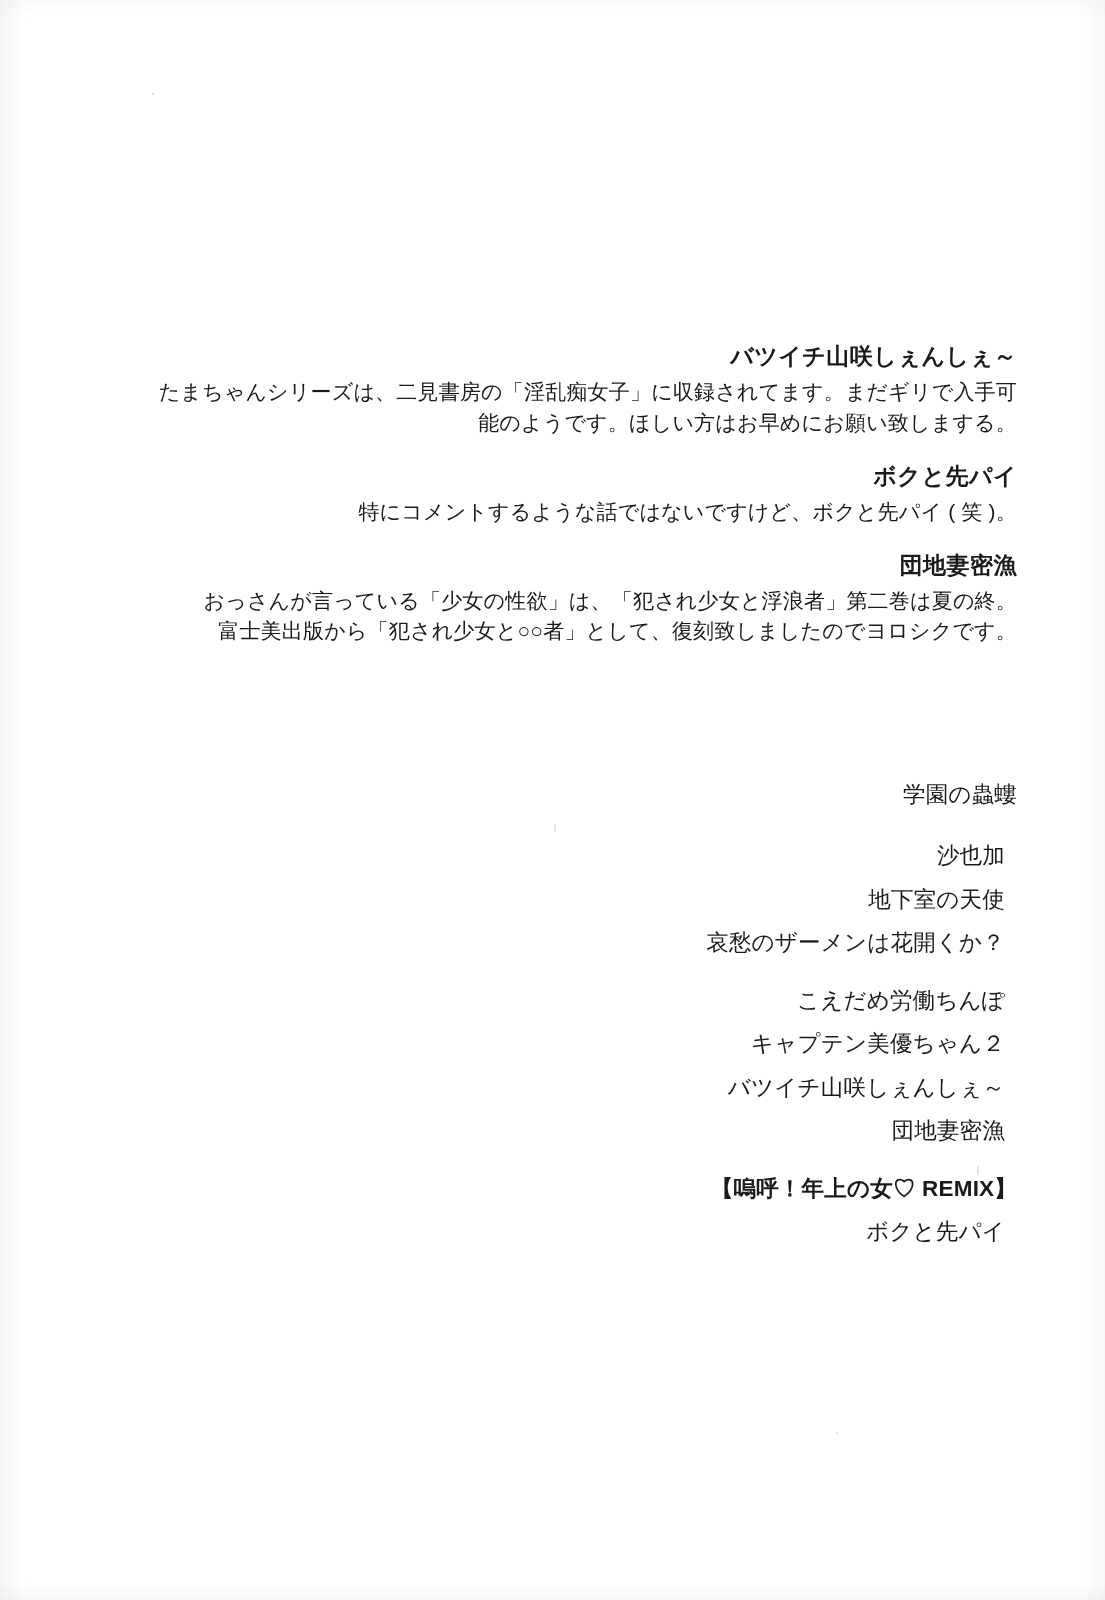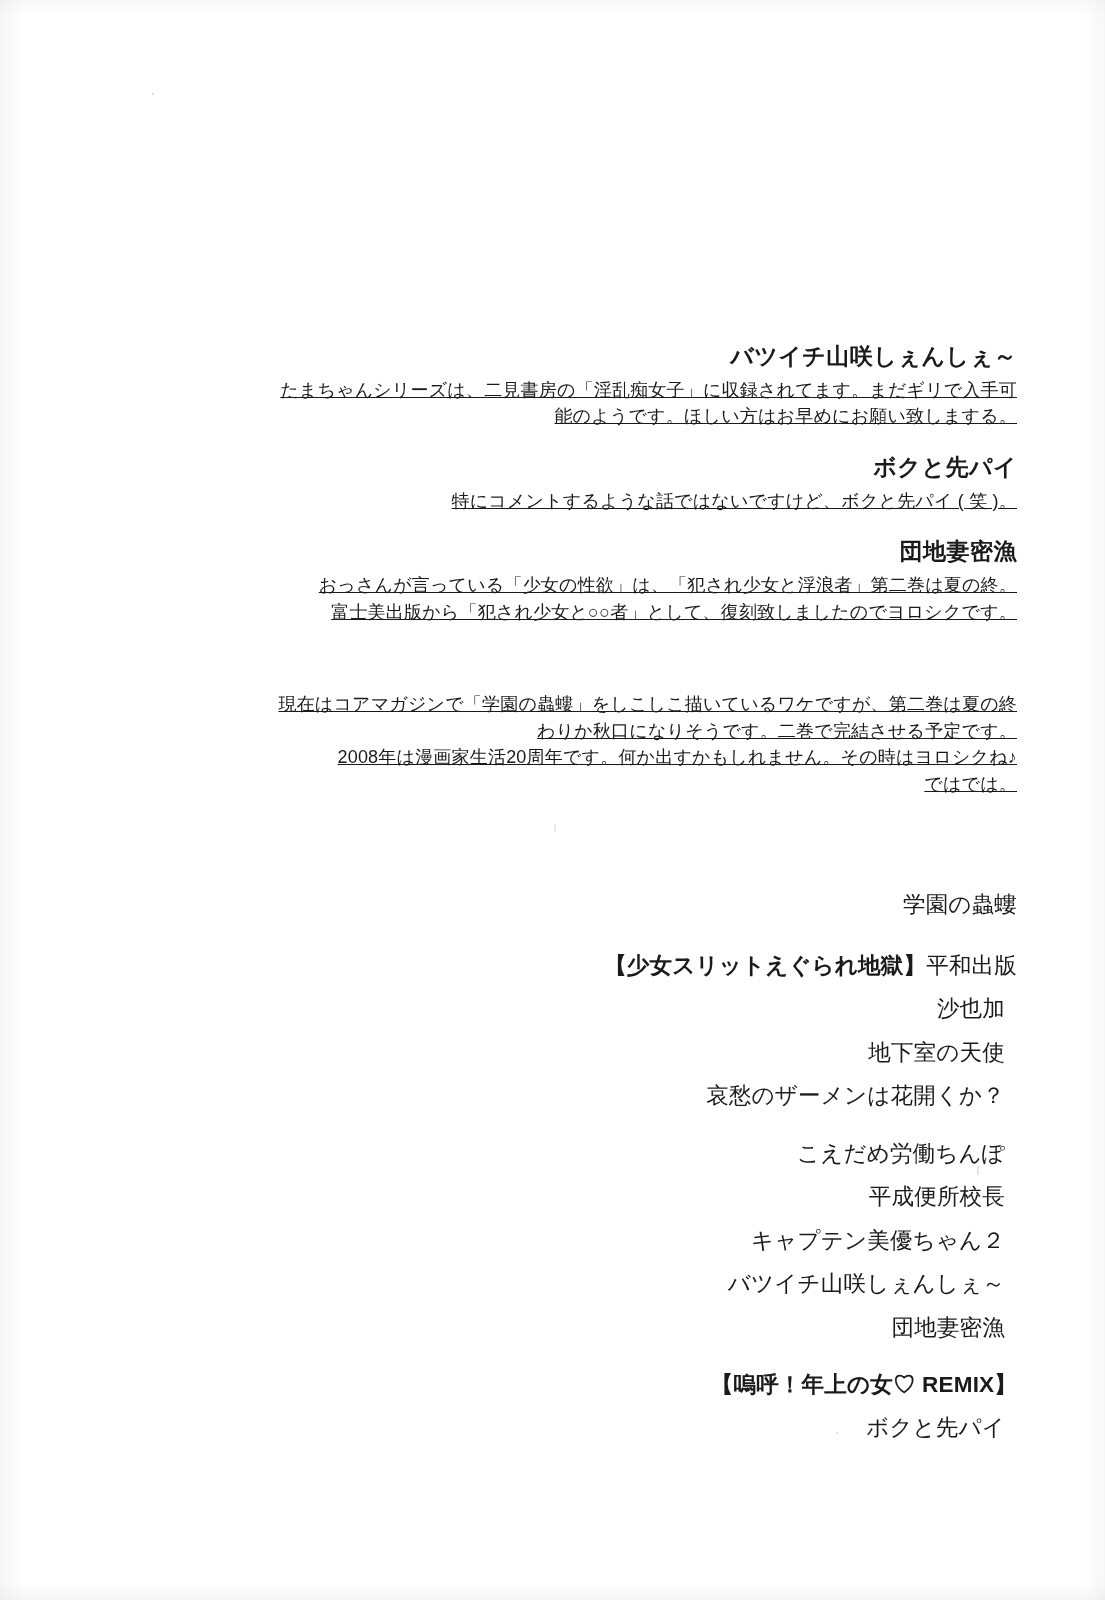--- a/index.html
+++ b/index.html
@@ -37,25 +37,24 @@
     width: 960px;
   }
   .sec-head {
     font-weight: bold;
     font-size: 23px;
     line-height: 1.0;
     letter-spacing: 0.5px;
     margin: 0 0 9px 0;
   }
   .para {
-    font-size: 18px;
+    font-size: 21px;
     line-height: 1.47;
     margin: 0;
     letter-spacing: 0.2px;
-    text-decoration: underline;
   }
   .block {
     margin-bottom: 26px;
   }
   .block.tight {
     margin-bottom: 24px;
   }
   .gap-large {
     height: 42px;
   }
@@ -121,42 +120,34 @@
     </div>
 
     <div class="block tight">
       <p class="sec-head">団地妻密漁</p>
       <p class="para">おっさんが言っている「少女の性欲」は、「犯され少女と浮浪者」第二巻は夏の終。</p>
       <p class="para">富士美出版から「犯され少女と○○者」として、復刻致しましたのでヨロシクです。</p>
     </div>
 
     <div class="gap-large"></div>
 
-    <div class="block closing">
-      <p class="para">現在はコアマガジンで「学園の蟲螻」をしこしこ描いているワケですが、第二巻は夏の終</p>
-      <p class="para">わりか秋口になりそうです。二巻で完結させる予定です。</p>
-      <p class="para">2008年は漫画家生活20周年です。何か出すかもしれません。その時はヨロシクね♪</p>
-      <p class="para">ではでは。</p>
-    </div>
 
     <div class="spacer-pre-list"></div>
 
     <div>
       <p class="list-heading">学園の蟲螻</p>
 
       <div class="work-group">
-        <p class="work-title"><b>【少女スリットえぐられ地獄】</b><span class="pub">平和出版</span></p>
         <p class="work-item">沙也加</p>
         <p class="work-item">地下室の天使</p>
         <p class="work-item">哀愁のザーメンは花開くか？</p>
       </div>
 
       <div class="work-group">
         <p class="work-item">こえだめ労働ちんぽ</p>
-        <p class="work-item">平成便所校長</p>
         <p class="work-item">キャプテン美優ちゃん２</p>
         <p class="work-item">バツイチ山咲しぇんしぇ～</p>
         <p class="work-item">団地妻密漁</p>
       </div>
 
       <div class="work-group">
         <p class="work-title"><b>【嗚呼！年上の女♡ REMIX】</b><span class="pub"></span></p>
         <p class="work-item">ボクと先パイ</p>
       </div>
     </div>

